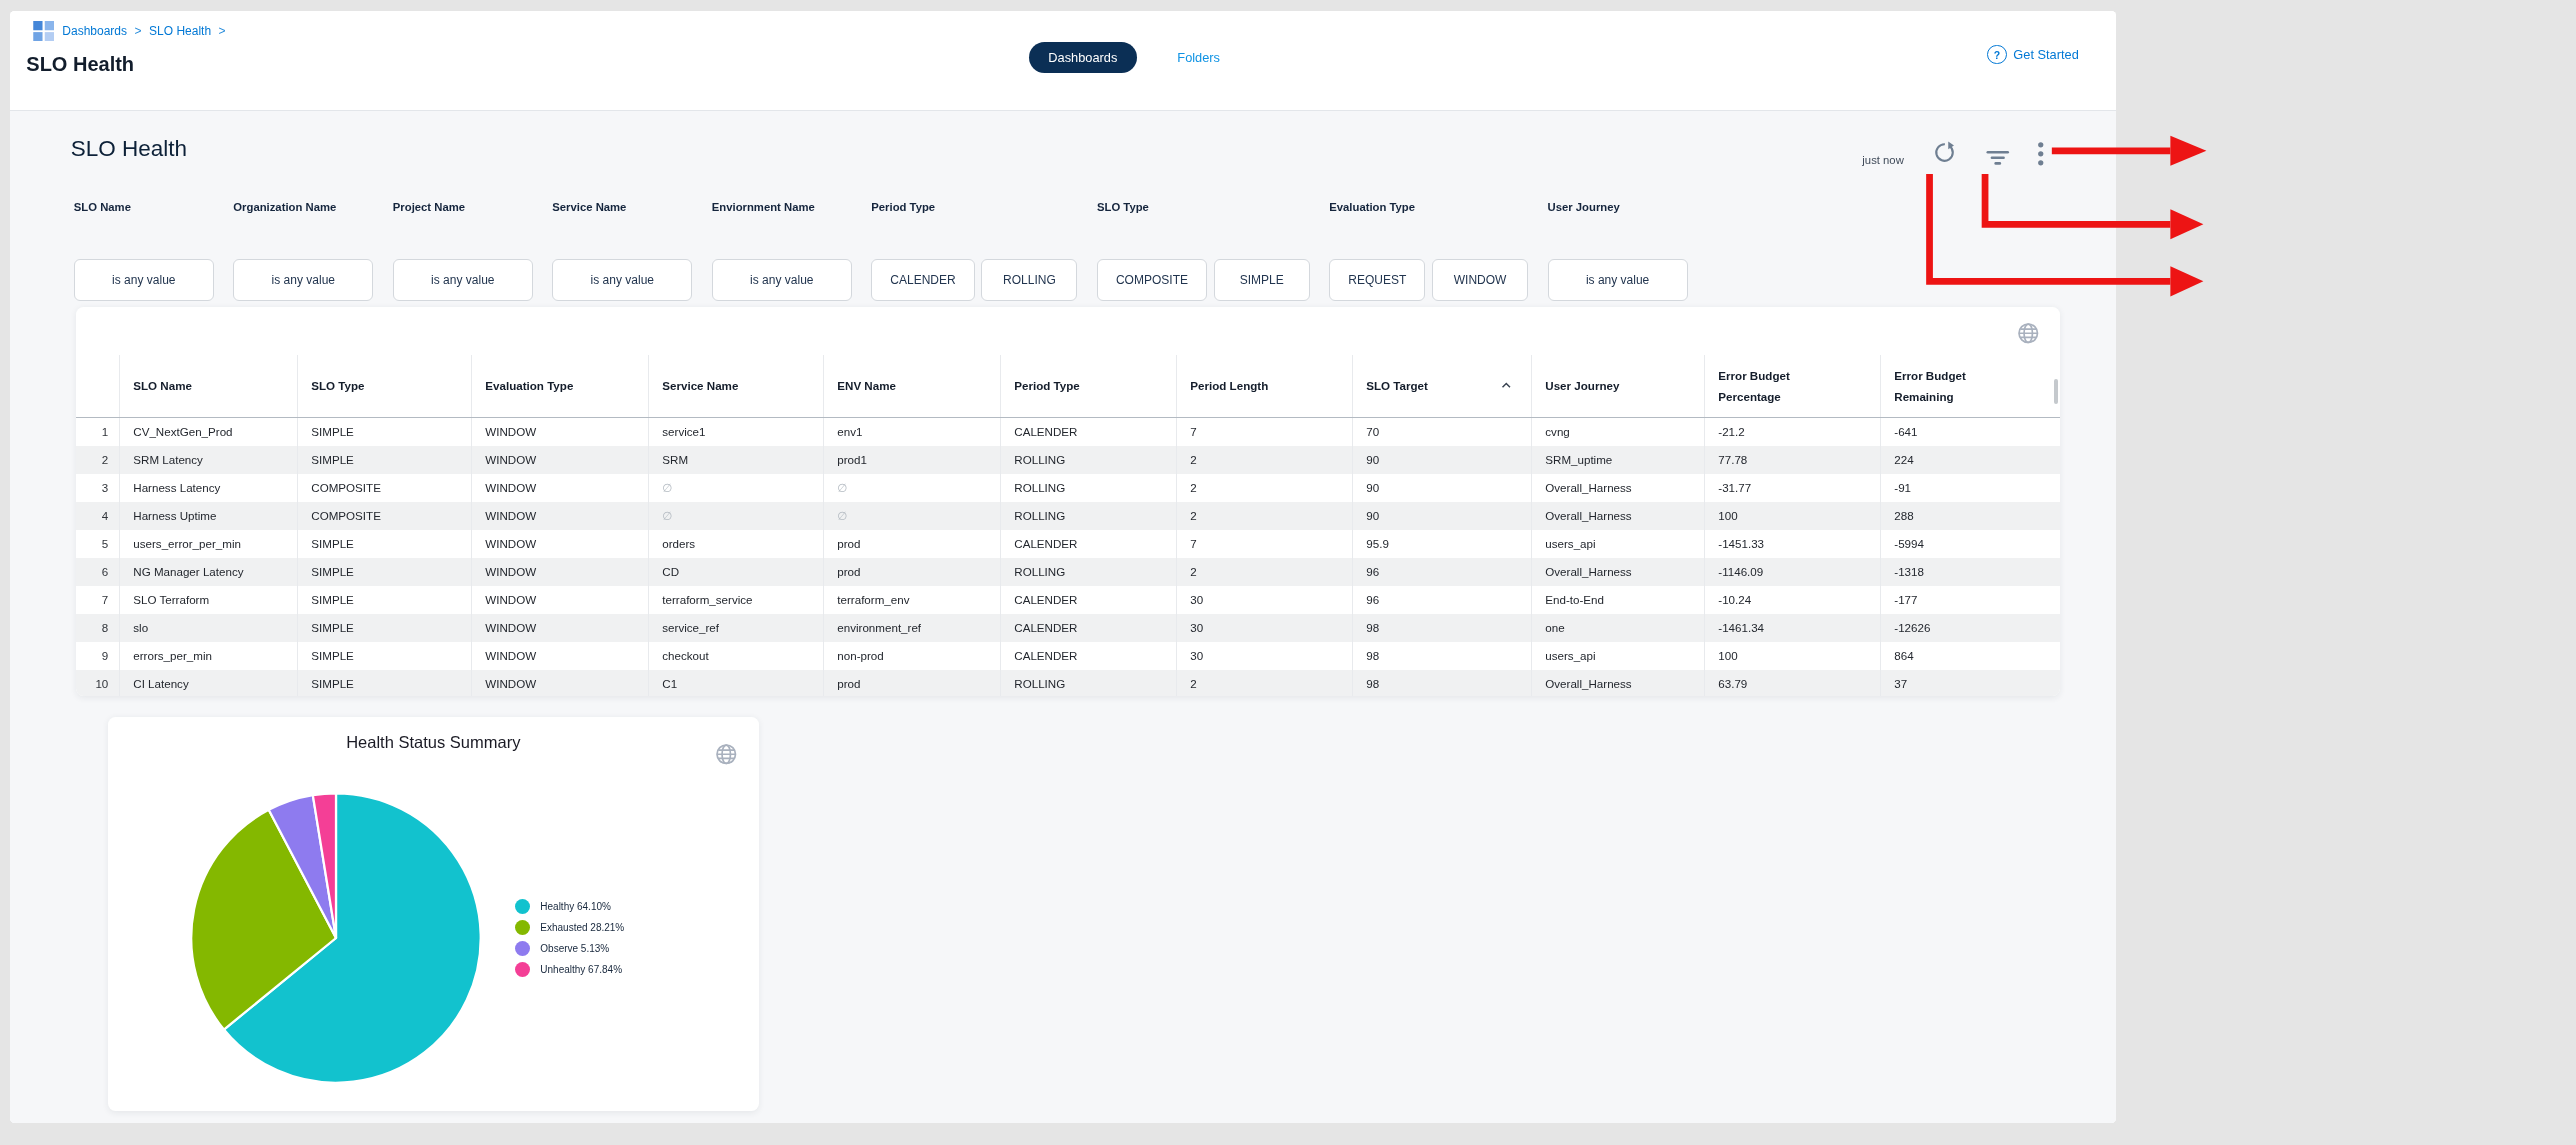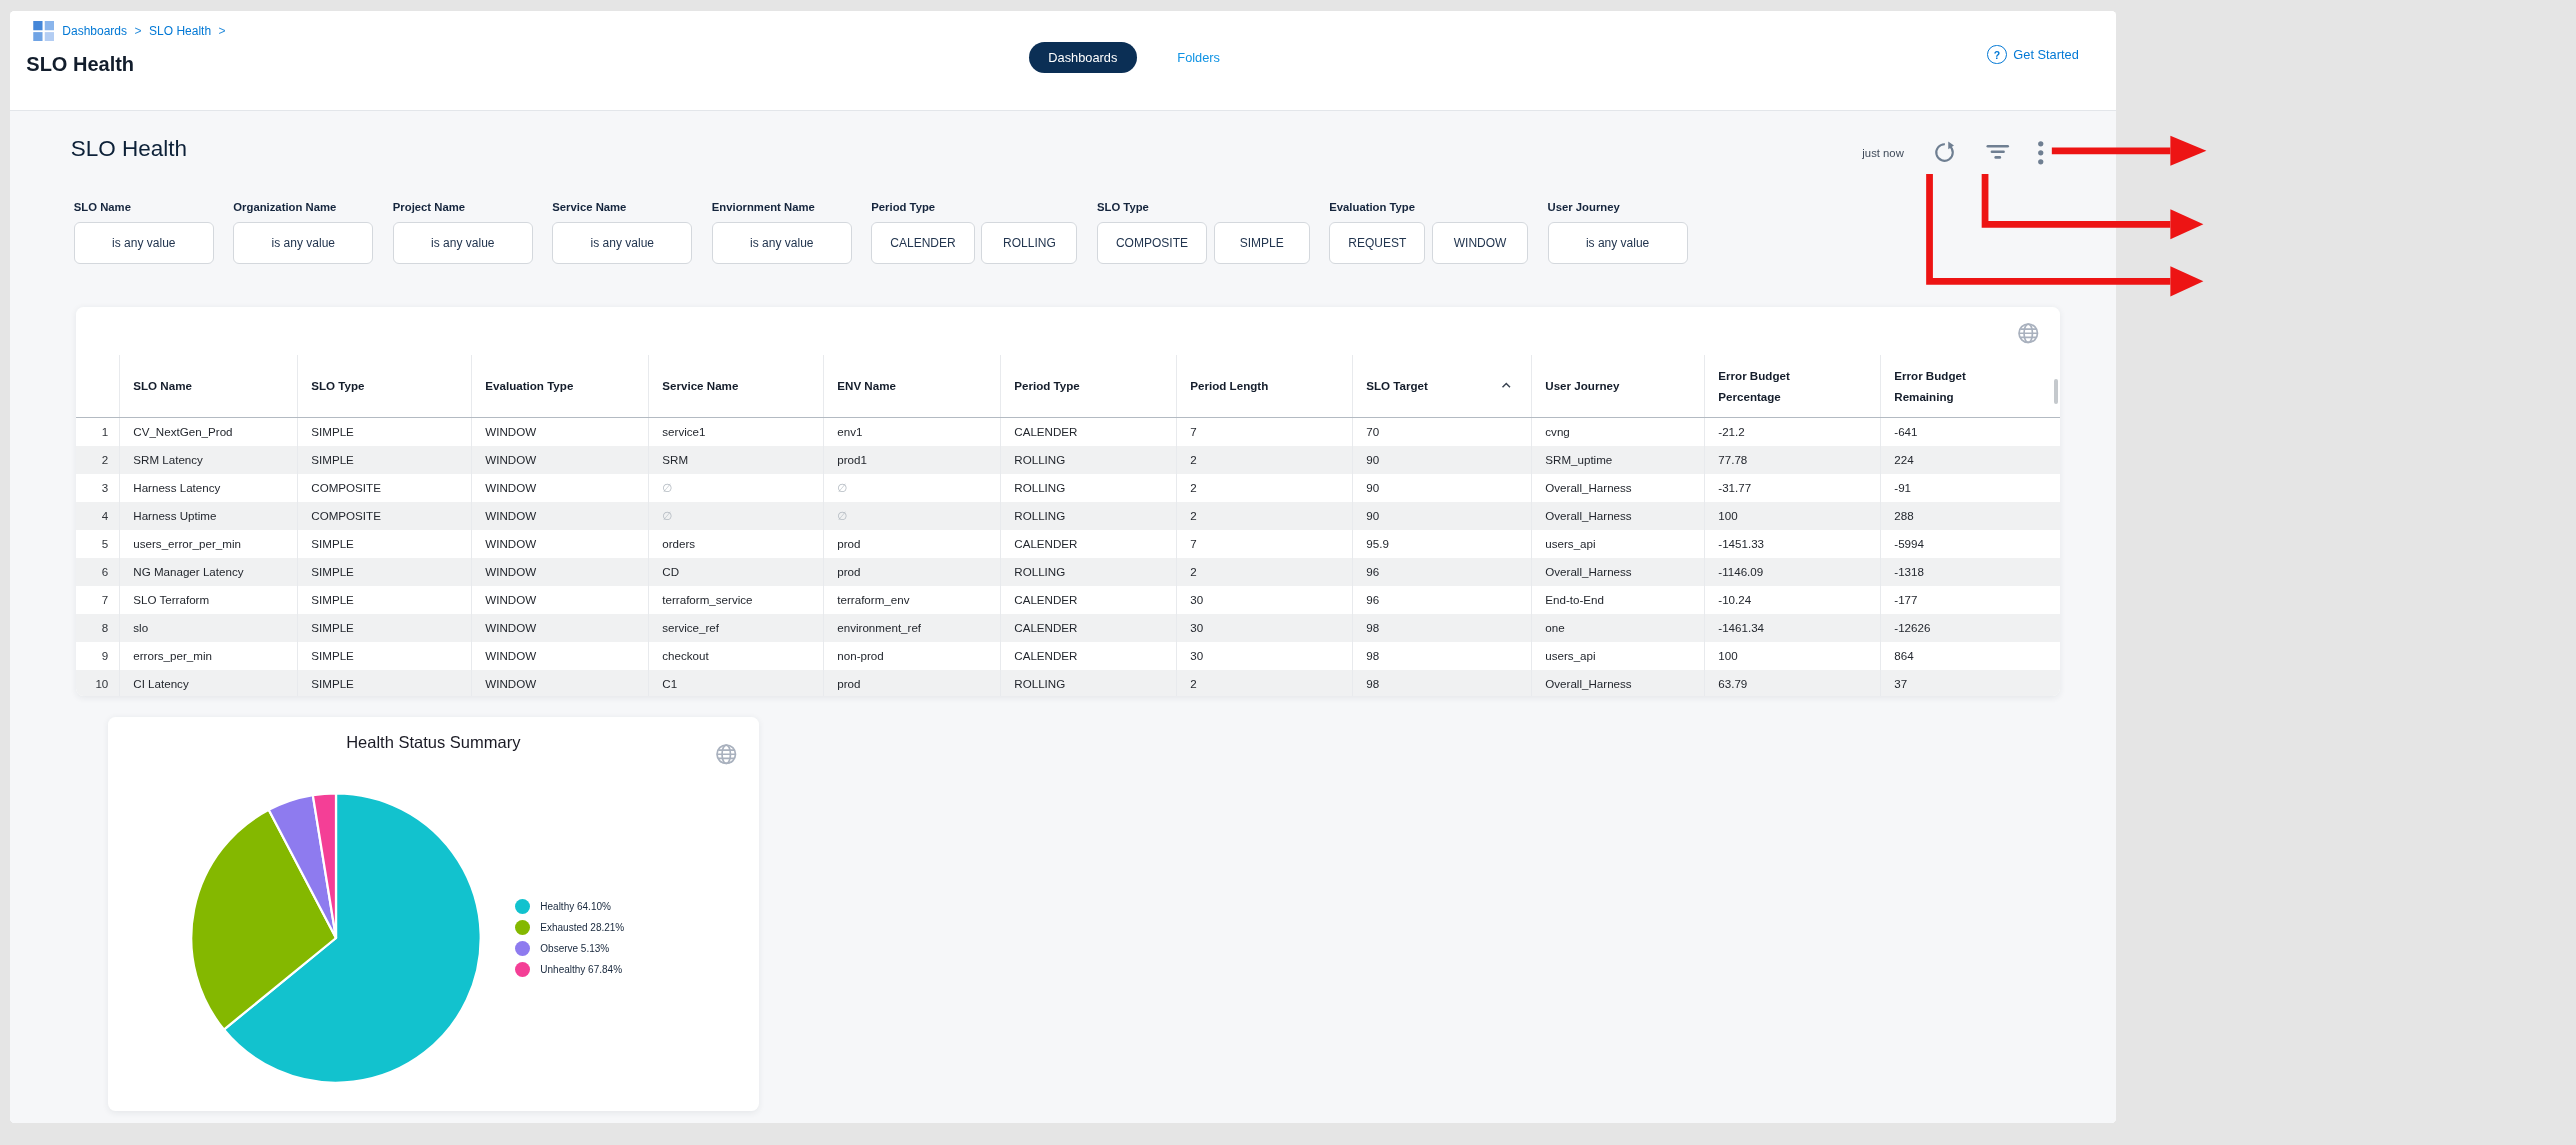--- a/index.html
+++ b/index.html
@@ -21,30 +21,30 @@
   .tab.active{background:#0b2f55;color:#fff;border-radius:15.8px;height:31px;display:flex;
               align-items:center;padding:0 19.5px;font-weight:500;}
   .get-started{position:absolute;right:37px;top:30px;height:28.5px;display:flex;align-items:center;
                gap:6.8px;color:#0278d5;font-size:12.8px;cursor:pointer;}
   .help-circle{width:17.3px;height:17.3px;border:1.5px solid #0278d5;border-radius:50%;display:flex;
                align-items:center;justify-content:center;font-size:10.5px;font-weight:700;color:#0278d5;}
 
   
   .main{position:absolute;left:0;top:100px;width:100%;height:1013px;background:#f6f7f9;}
   .page-title{position:absolute;left:61px;top:25px;font-size:22.5px;font-weight:500;color:#0d2138;}
-  .toolbar{position:absolute;right:71px;top:120px;display:flex;align-items:center;gap:27px;}
+  .toolbar{position:absolute;right:71px;top:120px;display:flex;align-items:flex-end;gap:27px;}
   .toolbar{top:28.5px;}
   .refreshed{font-size:11.3px;color:#404b5a;}
   .icon-btn{display:flex;align-items:center;justify-content:center;cursor:pointer;}
 
   
   .filter-bar{position:absolute;left:64px;top:90px;display:flex;gap:19.5px;align-items:flex-start;}
   .filter-group{display:flex;flex-direction:column;gap:9.8px;}
   .filter-label{font-size:11.3px;font-weight:600;color:#15253d;}
-  .chip-row{display:flex;gap:6.8px;}
+  .chip-row{display:flex;gap:6.8px;margin-top:37px;}
   .chip{height:42px;border:0.8px solid #d4d8dd;border-radius:6px;background:#fff;display:flex;
         align-items:center;justify-content:center;font-size:12px;color:#22354f;cursor:pointer;
         padding:0 18px;box-sizing:border-box;}
   .chip.any{min-width:140px;}
   .chip.enum{min-width:96px;}
 
   
   .card{position:absolute;background:#fff;border-radius:7.5px;box-shadow:0 1.5px 6px rgba(40,50,60,.08);
         overflow:hidden;}
   .table-card{left:66px;top:196px;width:1984px;height:389px;}

